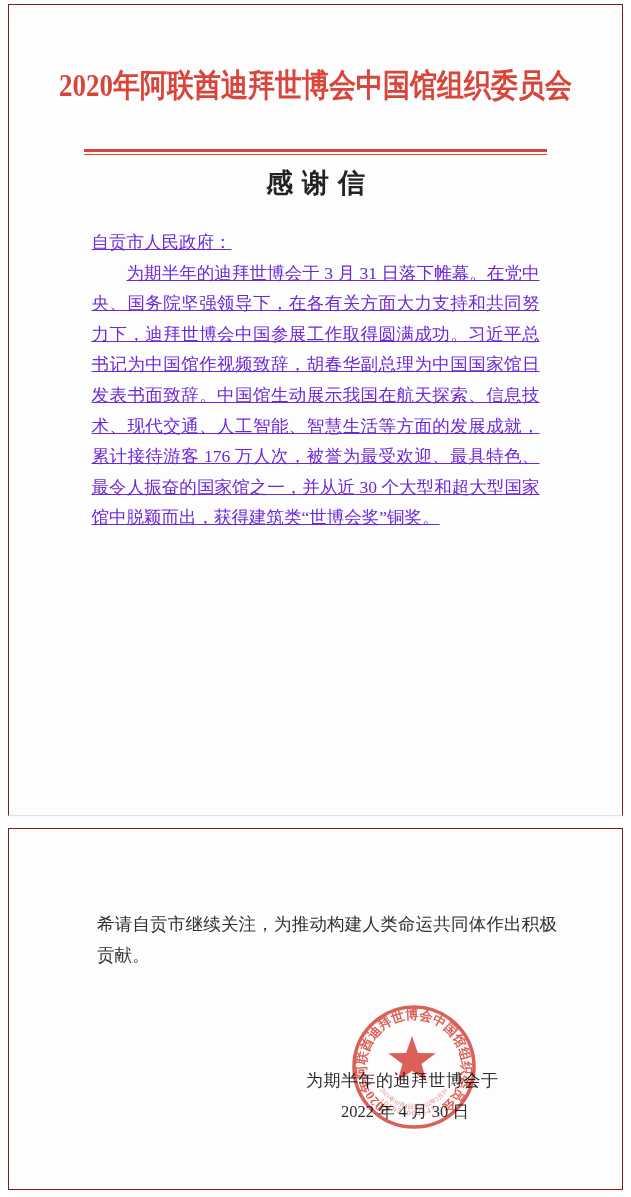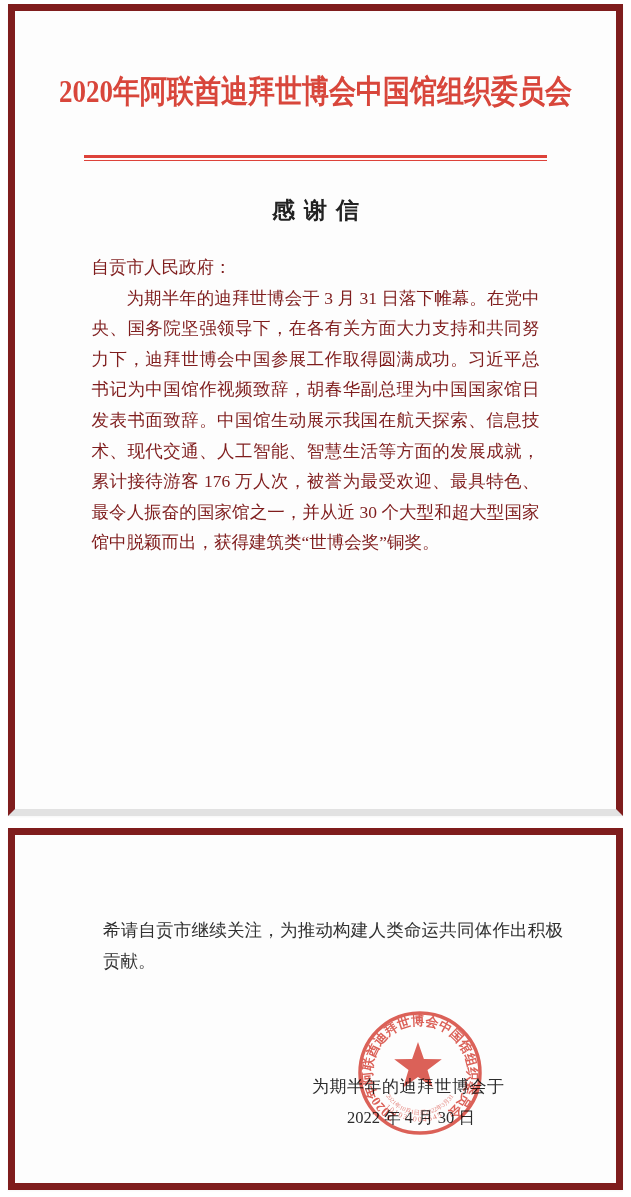--- a/index.html
+++ b/index.html
@@ -11,21 +11,21 @@
     margin: 0 auto;
     background: #ffffff;
     font-family: "Liberation Serif", "DejaVu Serif", serif;
     overflow: hidden;
   }
   .page {
     position: absolute;
     left: 8px;
     width: 615px;
     background: #fdfdfd;
-    border: 7px solid #7f1d1d;
+    border: 1px solid #7f1d1d;
     box-shadow: 0 1px 2px rgba(0,0,0,0.04);
   }
   .page1 { top: 4px; height: 812px; border-bottom-color: #e2e2e2; }
   .page2 { top: 828px; height: 362px; }
 
   .letterhead {
     margin-top: 62px;
     text-align: center;
     font-size: 27px;
     font-weight: bold;
@@ -33,36 +33,37 @@
     letter-spacing: 0px;
     transform: scaleY(1.18);
     transform-origin: 50% 50%;
     white-space: nowrap;
   }
   .rule { width: 463px; margin: 46px auto 0 auto; }
   .rule .thick { height: 3px; background: #dd423a; }
   .rule .thin  { height: 1px; background: #dd423a; margin-top: 2px; }
 
   .letter-title {
-    margin-top: 34px;
+    margin-top: 10px;
     text-align: center;
-    font-size: 23px;
+    font-size: 27px;
     font-weight: bold;
     color: #222222;
     letter-spacing: 9px;
     text-indent: 9px;
   }
 
   .body-text {
     margin: 26px auto 0 auto;
     width: 448px;
     font-size: 17.5px;
     line-height: 30.6px;
-    color: #7f1d1d;
+    color: #6d28d9;
     text-align: justify;
+    text-decoration: underline;
   }
   .body-text p.indent { text-indent: 2em; }
 
   .page2 .cont {
     position: absolute;
     top: 80px;
     left: 88px;
     width: 460px;
     font-size: 17.5px;
     line-height: 31px;

